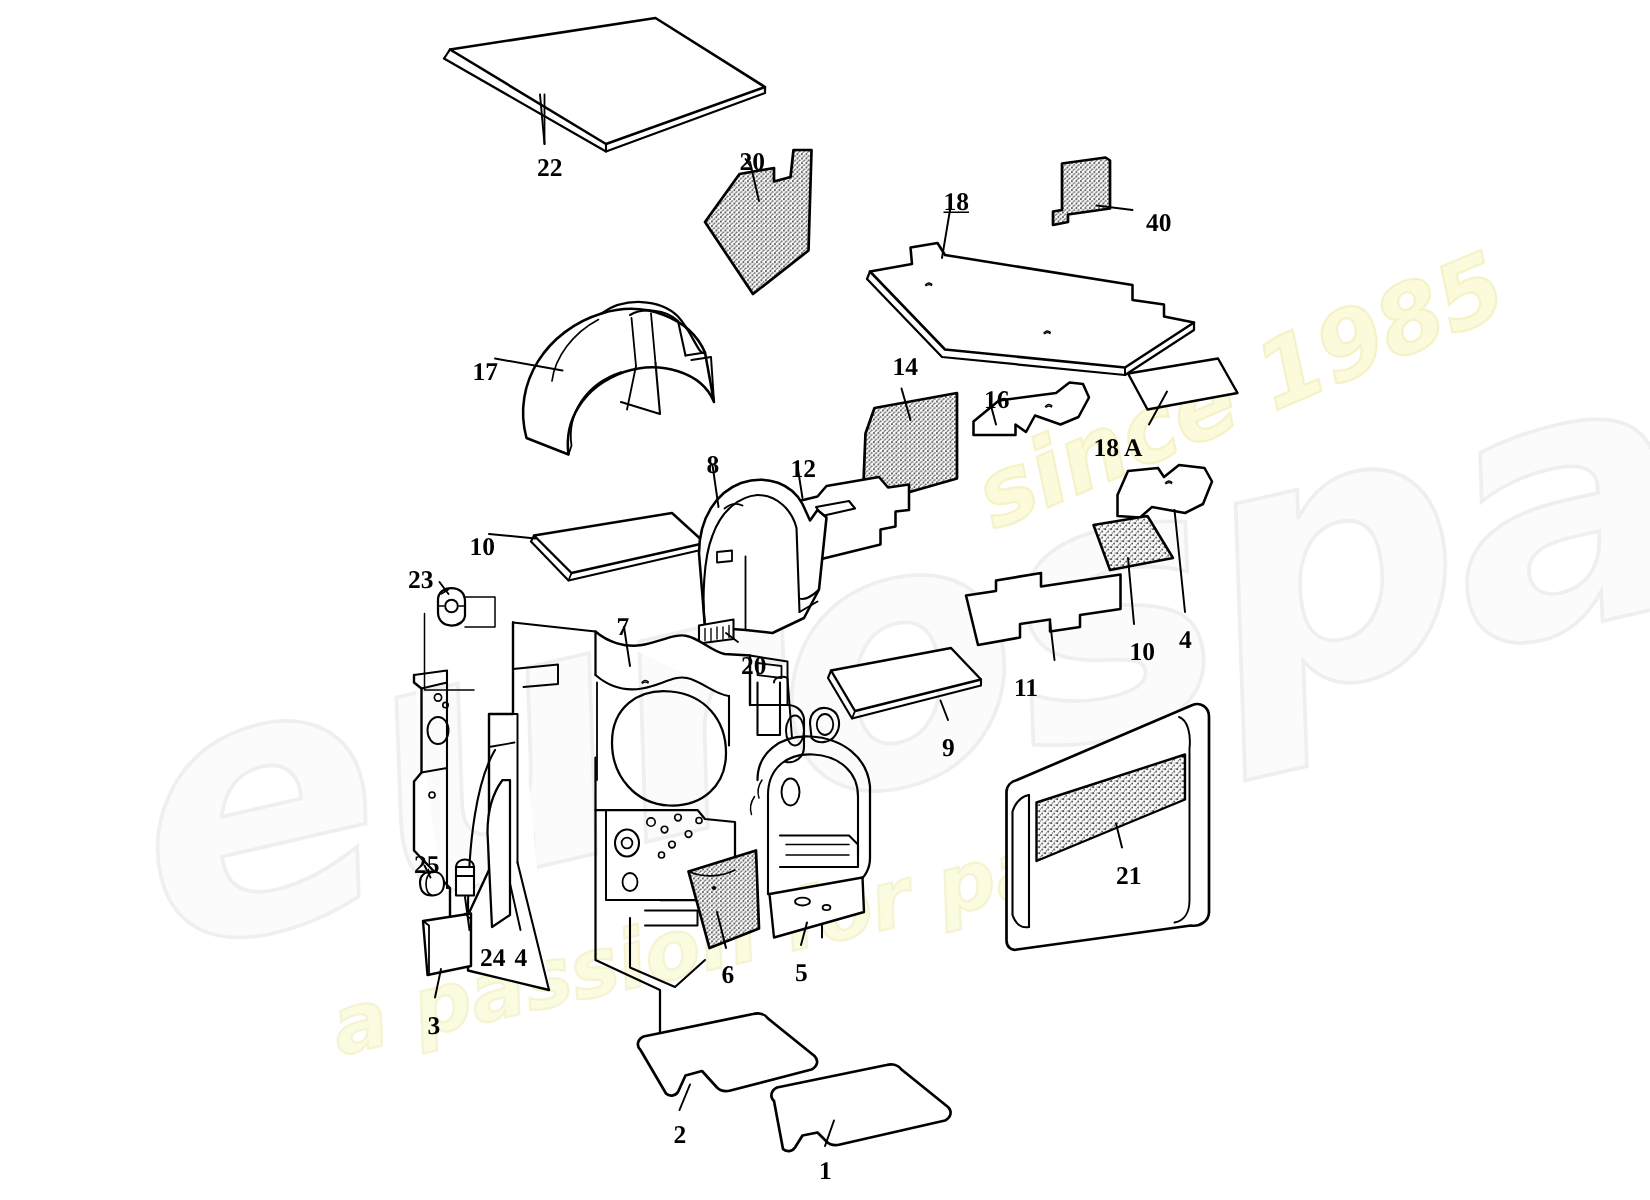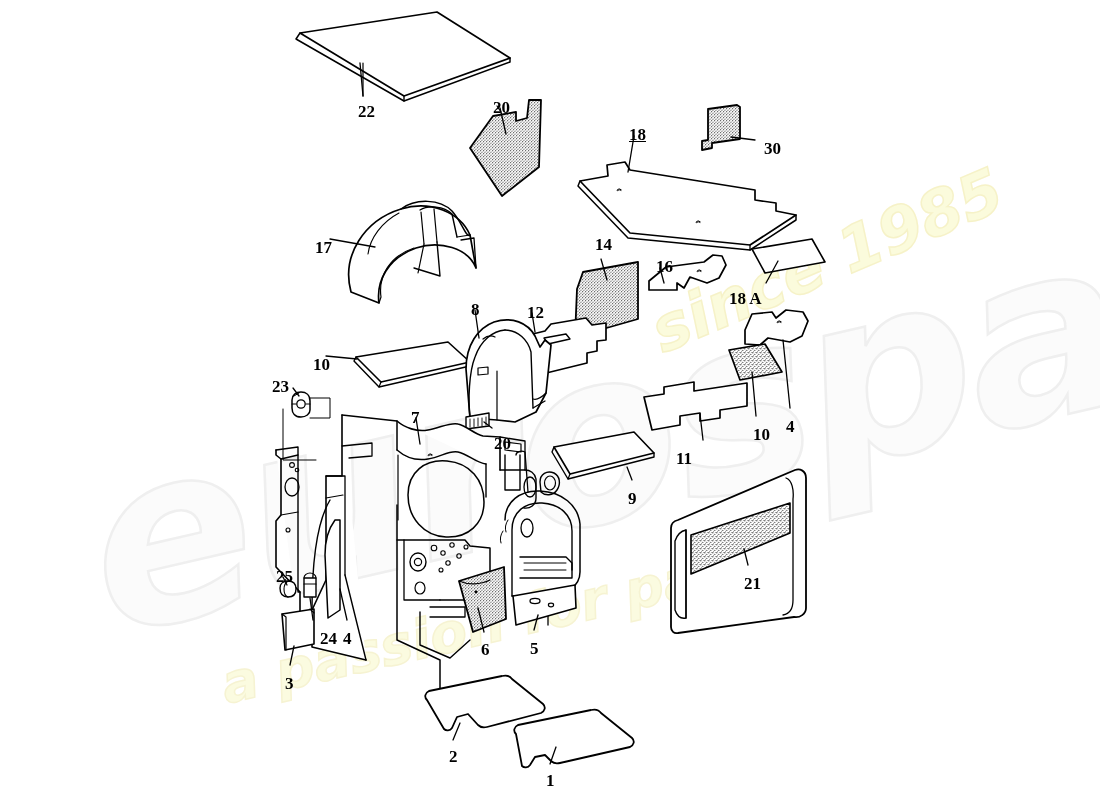--- a/index.html
+++ b/index.html
@@ -392,21 +392,21 @@
       <div class="callout" style="left: 676px; top: 450px;">11</div>
       <div class="callout" style="left: 527px; top: 304px;">12</div>
       <div class="callout" style="left: 753px; top: 426px;">10</div>
       <div class="callout" style="left: 595px; top: 236px;">14</div>
       <div class="callout" style="left: 786px; top: 418px;">4</div>
       <div class="callout" style="left: 656px; top: 258px;">16</div>
       <div class="callout" style="left: 315px; top: 239px;">17</div>
       <div class="callout" style="left: 629px; top: 126px; text-decoration: underline;">18</div>
       <div class="callout" style="left: 729px; top: 290px;">18 A</div>
       <div class="callout" style="left: 493px; top: 99px;">20</div>
-      <div class="callout" style="left: 764px; top: 140px;">30</div>
+      <div class="callout" style="left: 764px; top: 140px;">40</div>
       <div class="callout" style="left: 744px; top: 575px;">21</div>
       <div class="callout" style="left: 358px; top: 103px;">22</div>
       <div class="callout" style="left: 272px; top: 378px;">23</div>
       <div class="callout" style="left: 320px; top: 630px;">24</div>
       <div class="callout" style="left: 276px; top: 568px;">25</div>
       <div class="callout" style="left: 494px; top: 435px;">20</div>
     </div>
 
 </div>
 

